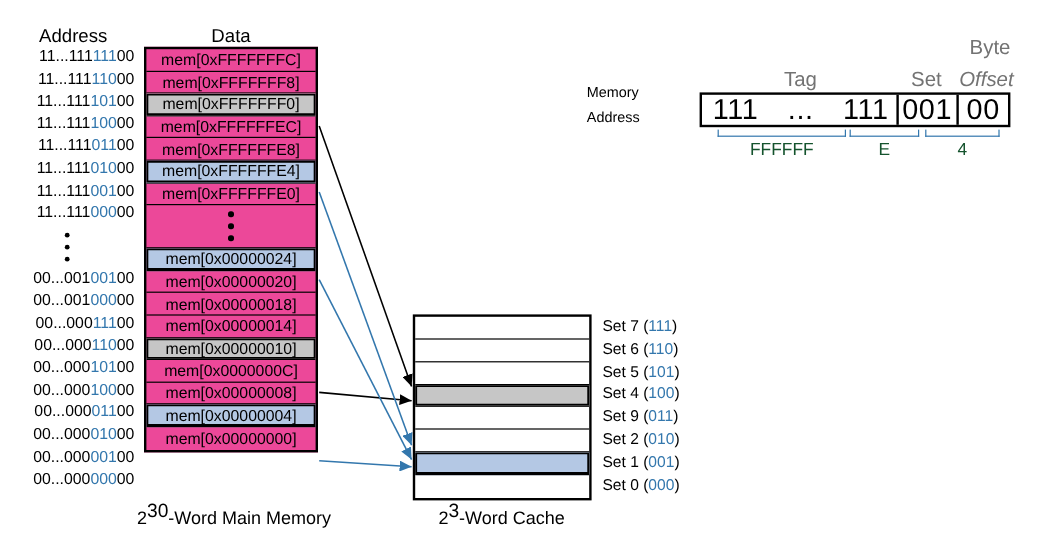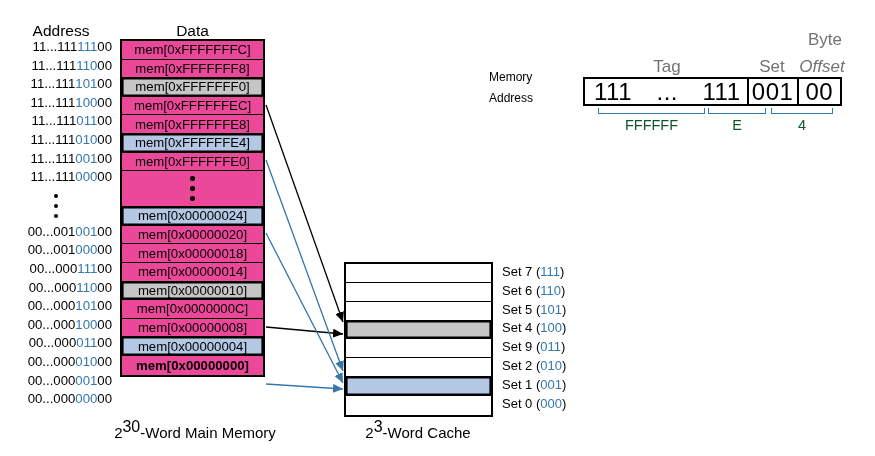--- a/index.html
+++ b/index.html
@@ -10,21 +10,21 @@
   .abs{position:absolute;}
   .hdr{font-size:15.5px;text-align:center;}
   
   .addr-col{left:0;top:39px;width:112px;}
   .a-row{height:18.6px;display:flex;justify-content:flex-end;
          font-size:13.2px;white-space:pre;}
   .a-dots{height:36px;}
   .mem-table{left:120px;top:39px;width:145px;border:2px solid #000;box-sizing:border-box;background:#ec4899;}
   .m-row{height:18.6px;box-sizing:border-box;border-bottom:1px solid #000;
          display:flex;align-items:center;justify-content:center;font-size:13.2px;}
-  .m-row:last-child{border-bottom:none;font-weight:bold;}
+  .m-row:last-child{border-bottom:none;}
   .m-dots{height:36px;}
   .hl-gray{background:#c6c6c6;box-shadow:inset 0 0 0 1.6px #000;}
   .hl-blue{background:#b4c8e4;box-shadow:inset 0 0 0 1.6px #000;}
   .vdots{display:flex;flex-direction:column;align-items:center;justify-content:center;gap:5.5px;height:100%;}
   .vdots i{width:4.5px;height:4.5px;border-radius:50%;background:#000;}
   .blue{color:#3377ad;}
   
   .cache-table{left:344px;top:262px;width:149px;border:2px solid #000;box-sizing:border-box;background:#fff;}
   .c-row{height:18.85px;box-sizing:border-box;border-bottom:1px solid #000;}
   .c-row:last-child{border-bottom:none;}

